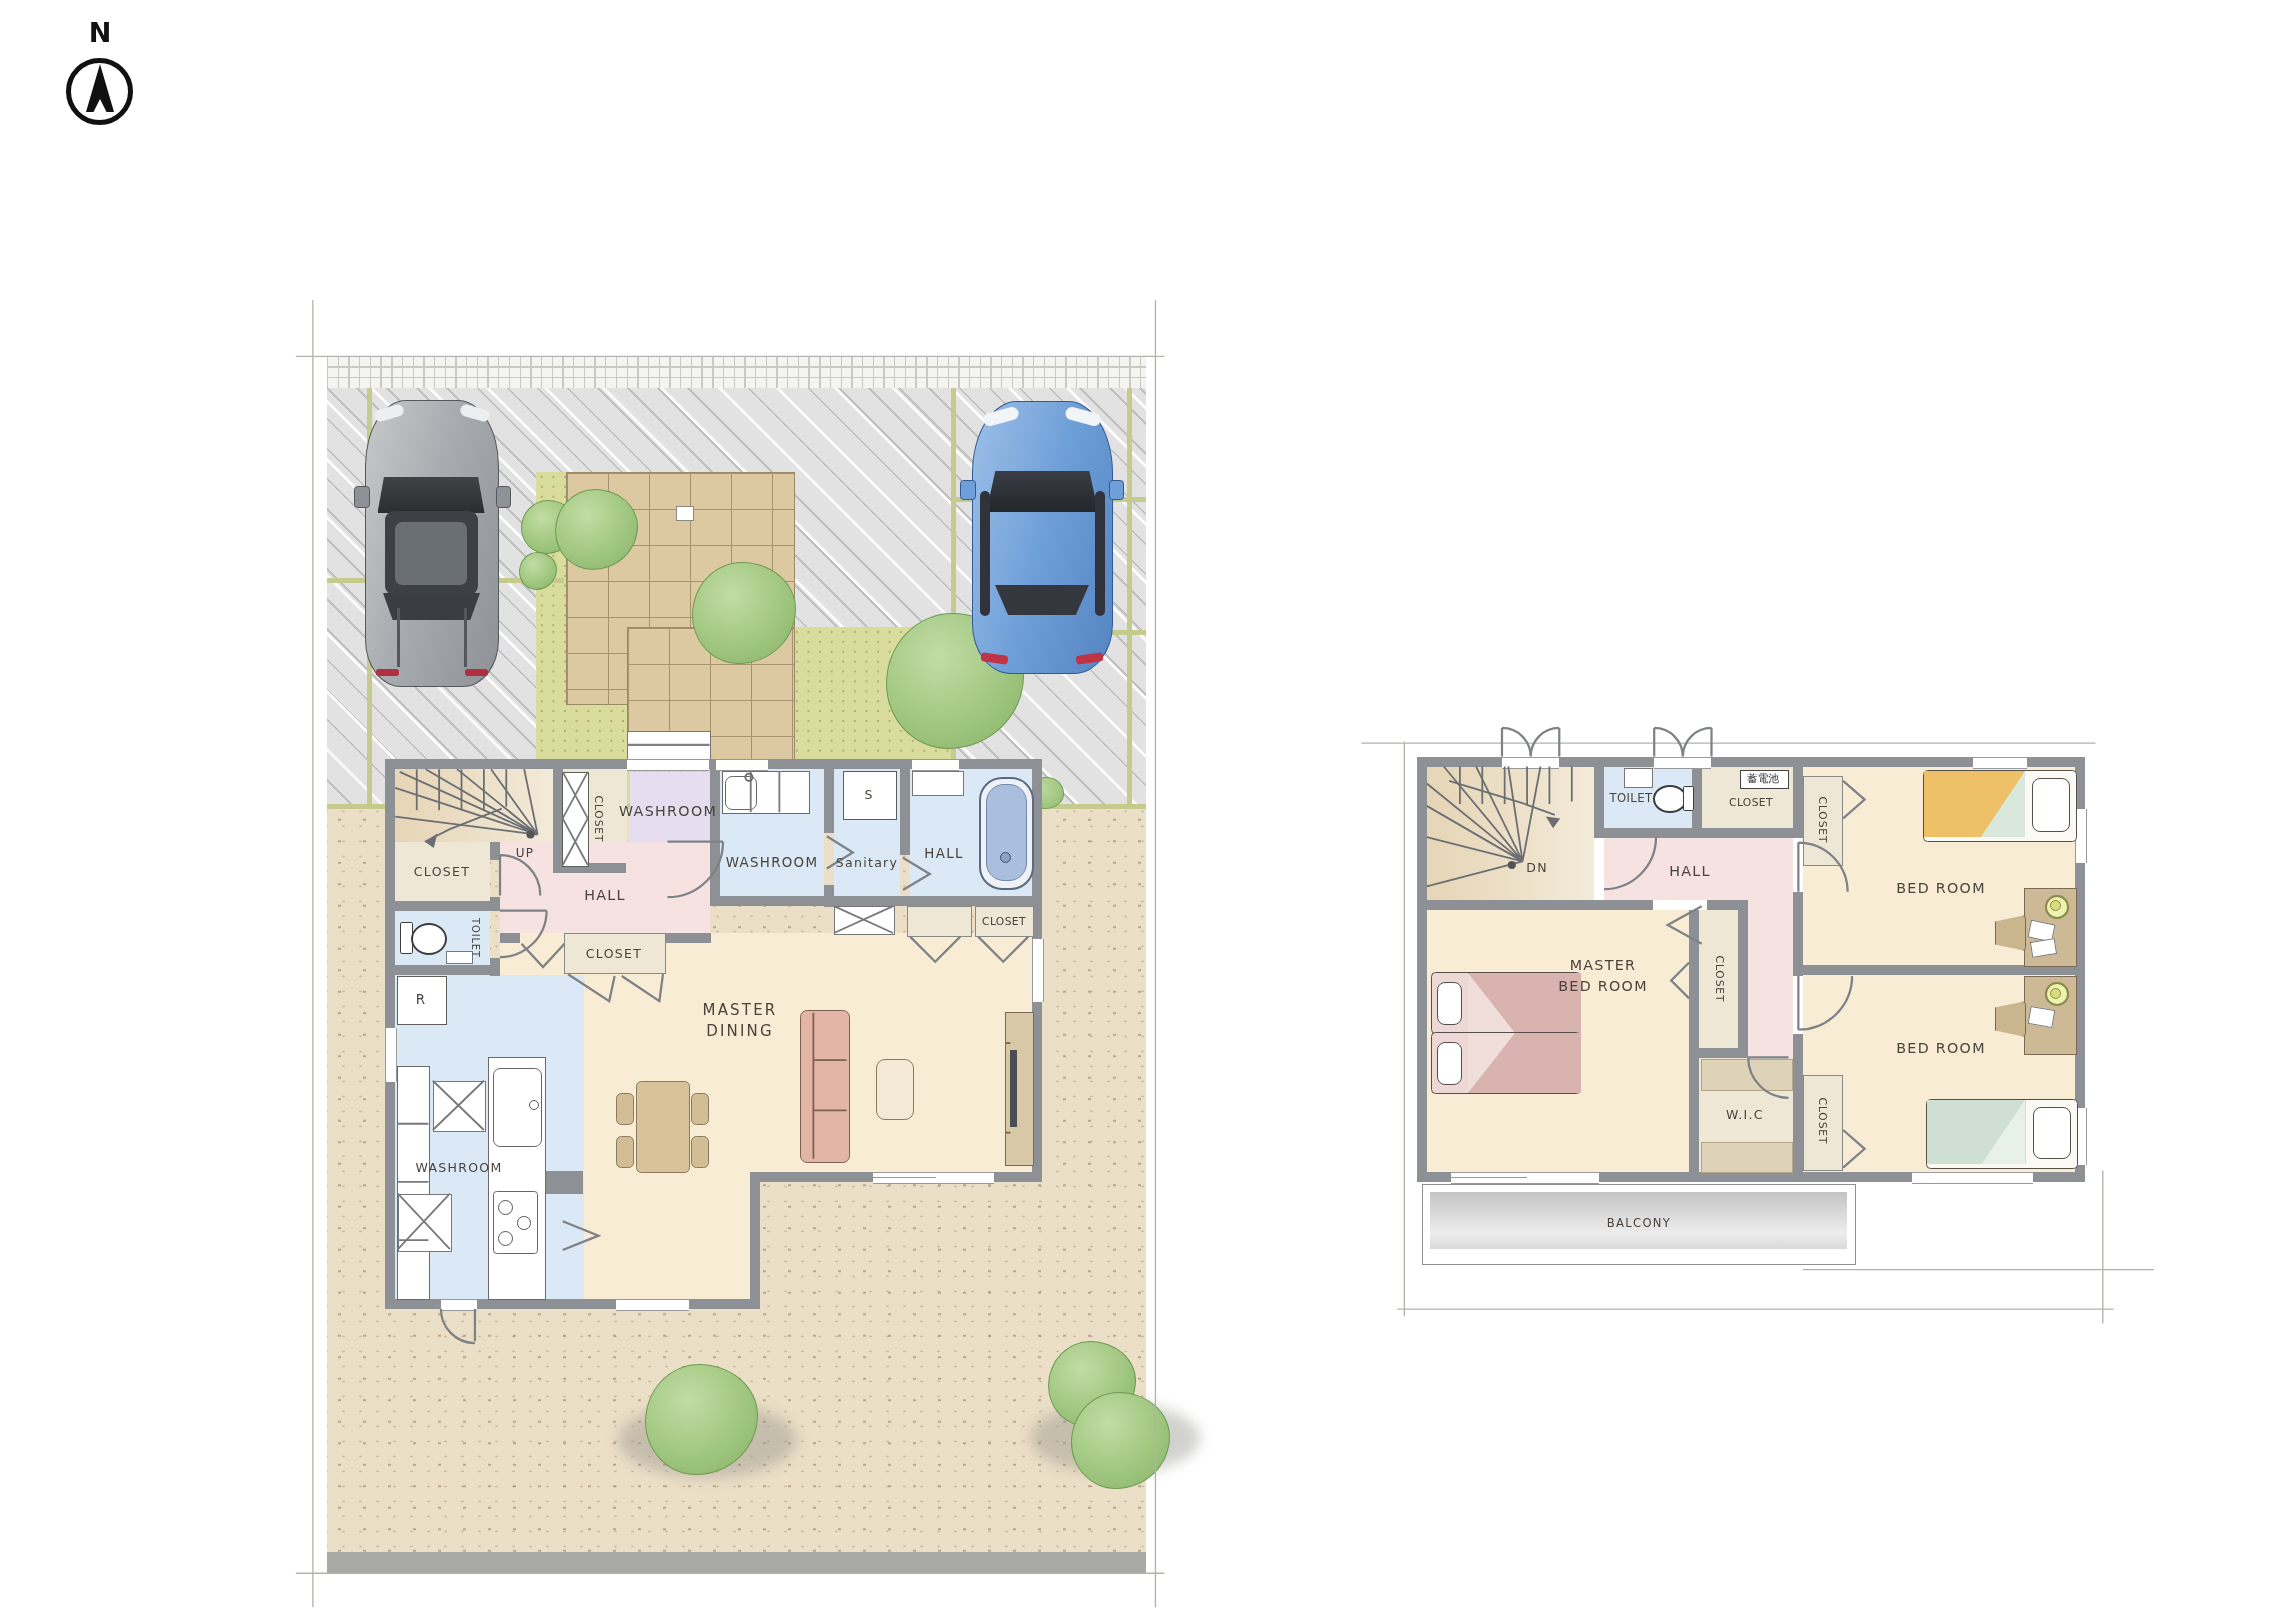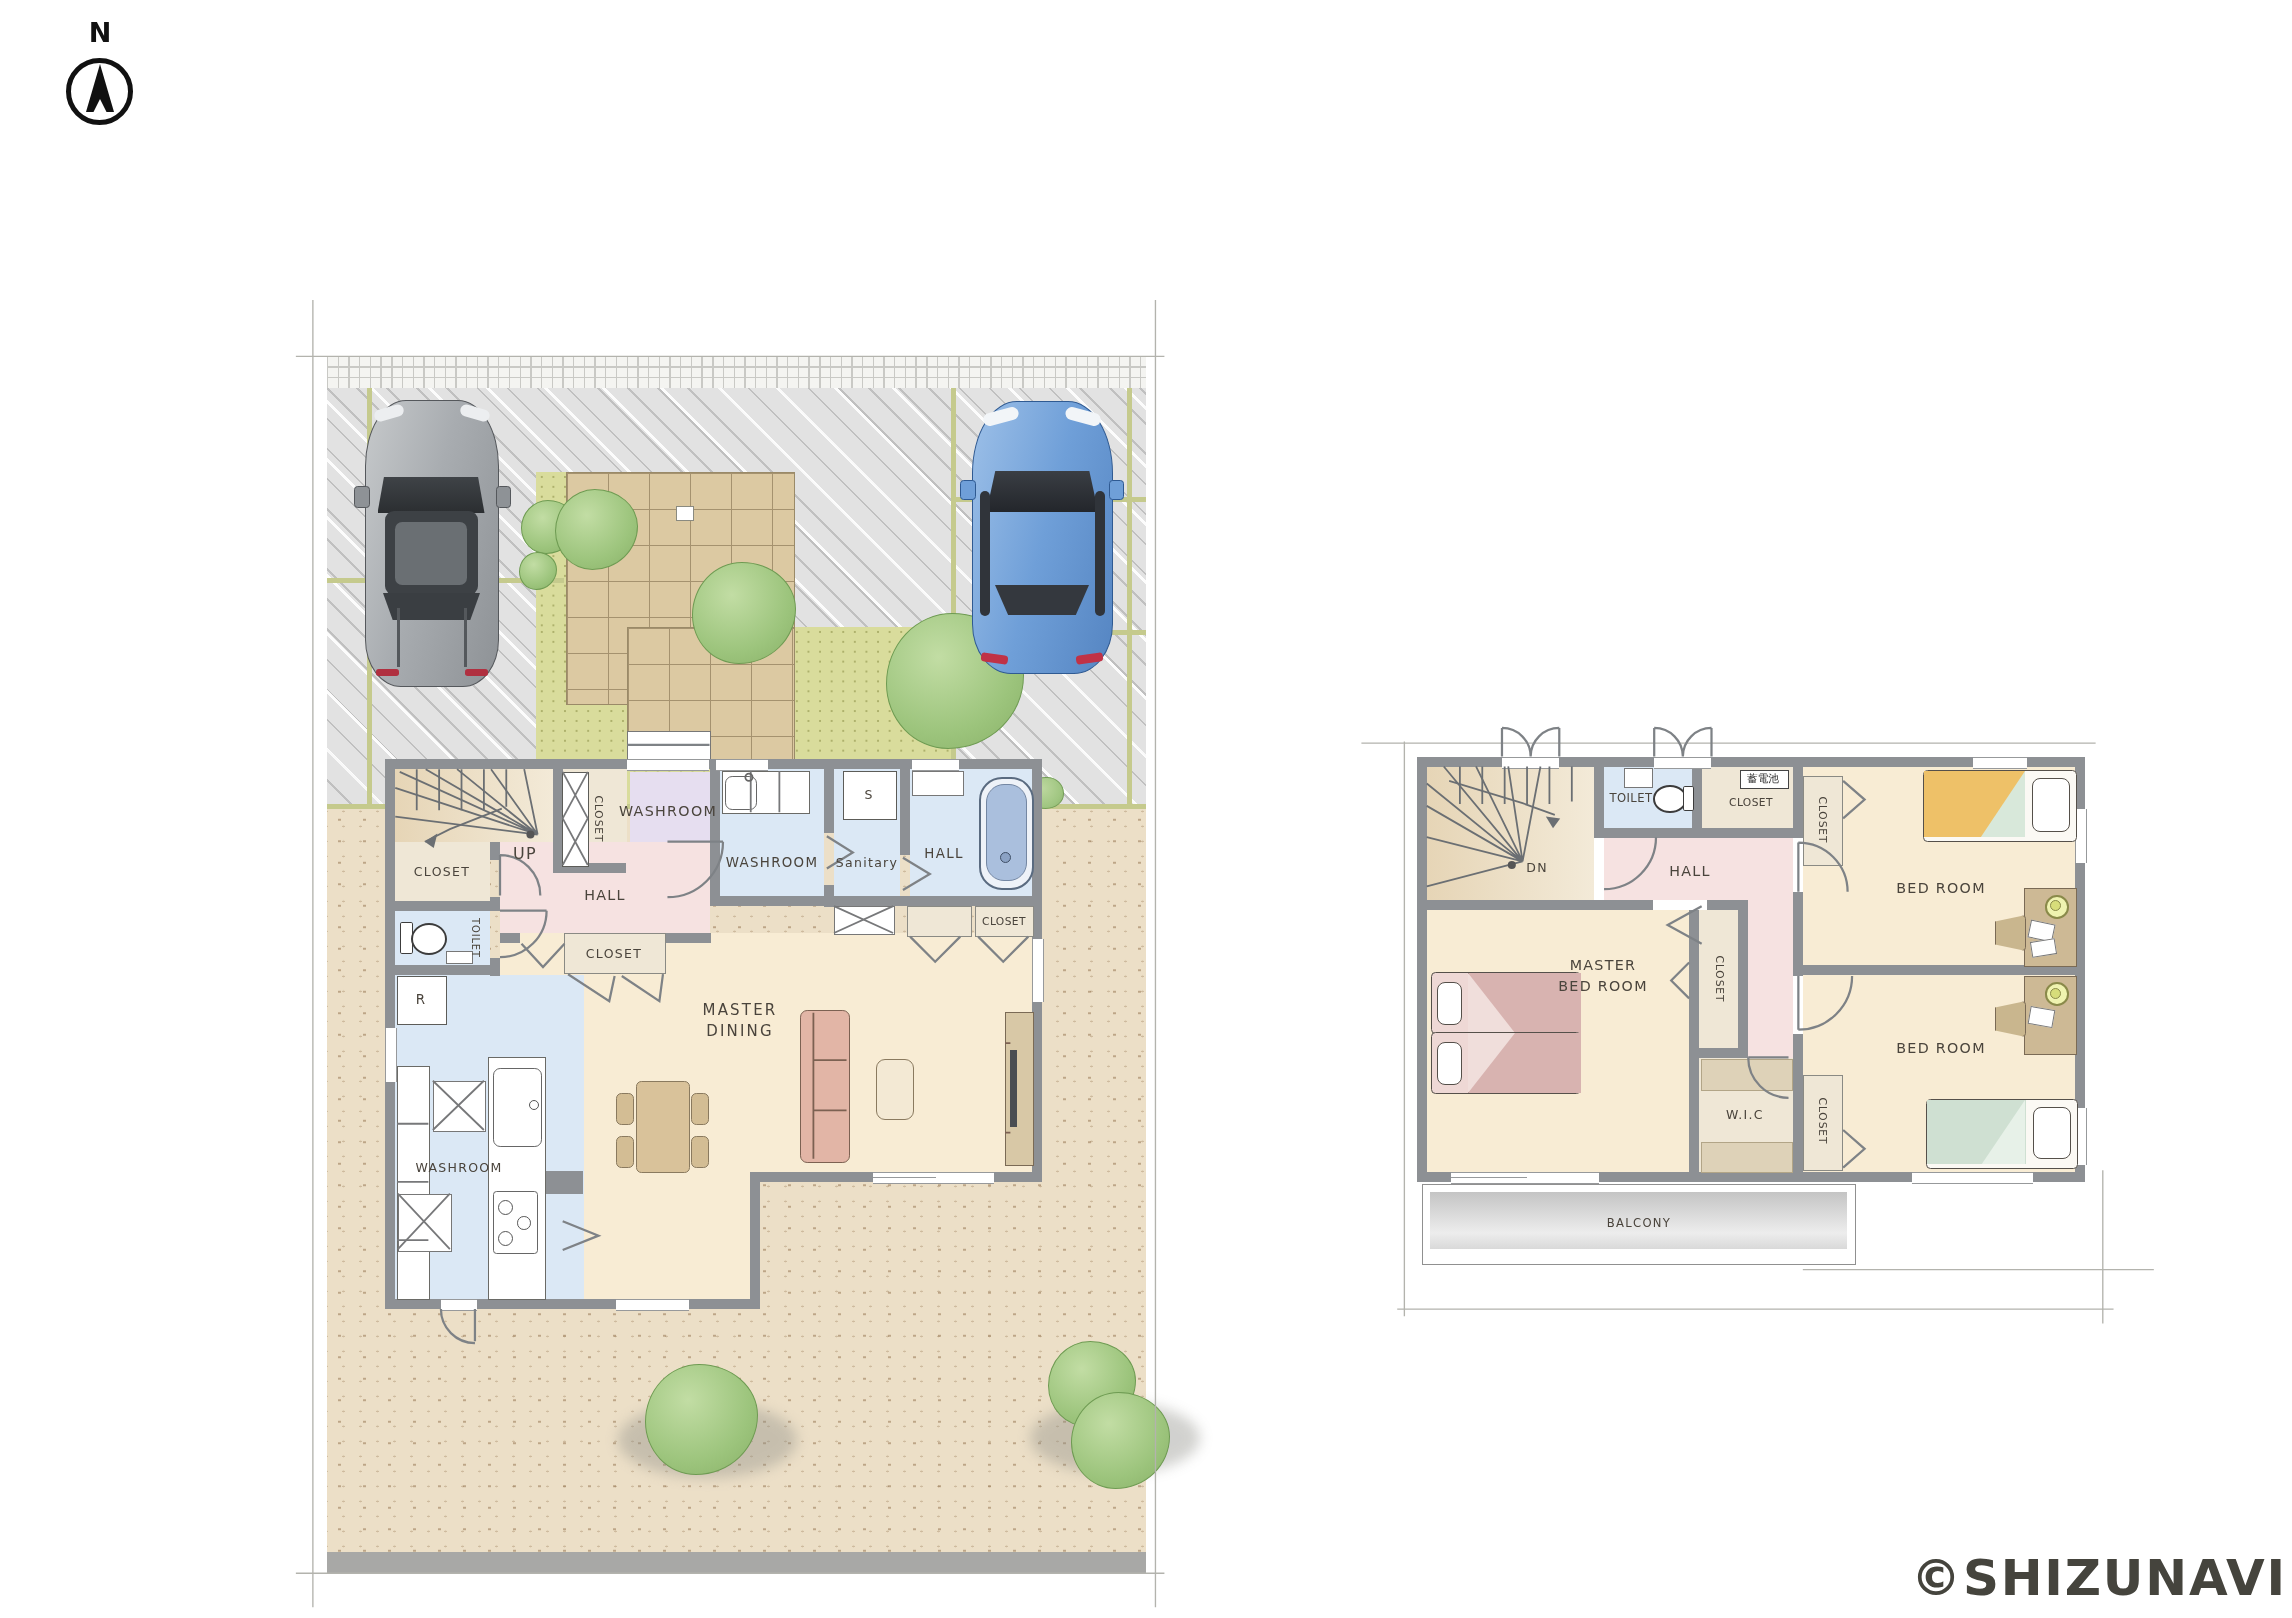--- a/index.html
+++ b/index.html
@@ -389,21 +389,21 @@
       <path d="M908 1131 V1294 M908 1184 H945 M908 1240 H945"></path>
       <path d="M1122 1165 h6 M1122 1265 h6"></path>
     </g>
     <g stroke="#666" stroke-width="2" fill="none">
       <circle cx="836" cy="868" r="4"></circle>
     </g>
   </svg>
 
   <div class="lbl" style="left:668px;top:811px;font-size:14.3px;">WASHROOM</div>
   <div class="lbl" style="left:605px;top:895px;font-size:14.3px;">HALL</div>
-  <div class="lbl" style="left:525px;top:853px;font-size:16px;">UP</div>
+  <div class="lbl" style="left:525px;top:853px;font-size:12px;">UP</div>
   <div class="lbl" style="left:442px;top:871px;font-size:12.5px;">CLOSET</div>
   <div class="vlbl" style="left:475px;top:938px;font-size:9.9px;">TOILET</div>
   <div class="vlbl" style="left:598px;top:819px;font-size:10.7px;">CLOSET</div>
   <div class="lbl" style="left:421px;top:999px;font-size:13.4px;">R</div>
   <div class="lbl" style="left:772px;top:862px;font-size:13.4px;">WASHROOM</div>
   <div class="lbl" style="left:867px;top:862px;font-size:12.5px;">Sanitary</div>
   <div class="lbl" style="left:869px;top:794px;font-size:12.5px;">S</div>
   <div class="lbl" style="left:944px;top:853px;font-size:13.4px;">HALL</div>
   <div class="lbl" style="left:1004px;top:921px;font-size:10.7px;letter-spacing:0.4px;">CLOSET</div>
   <div class="lbl" style="left:614px;top:953px;font-size:12.5px;">CLOSET</div>
@@ -424,16 +424,15 @@
   <div class="vlbl" style="left:1822px;top:820px;font-size:10.7px;">CLOSET</div>
   <div class="vlbl" style="left:1822px;top:1121px;font-size:10.7px;">CLOSET</div>
   <div class="lbl" style="left:1745px;top:1114px;font-size:12.5px;">W.I.C</div>
   <div class="lbl" style="left:1639px;top:1223px;font-size:11.6px;">BALCONY</div>
 
   <div class="nmark" style="left:100px;top:32px;font-size:27px;">N</div>
   <div class="compass" style="left:66px;top:58px;width:57px;height:57px;"></div>
   <div class="needle" style="left:86px;top:64px;border-left:14.3px solid transparent;border-right:14.3px solid transparent;border-bottom:48px solid #111;"></div>
   <div class="needle" style="left:93px;top:99px;border-left:7.2px solid transparent;border-right:7.2px solid transparent;border-bottom:14.3px solid #fff;"></div>
 
-  <div class="wm" style="left:2099px;top:1578px;font-size:50px;">©SHIZUNAVI</div>
 
 </div>
 
 
 </body></html>

